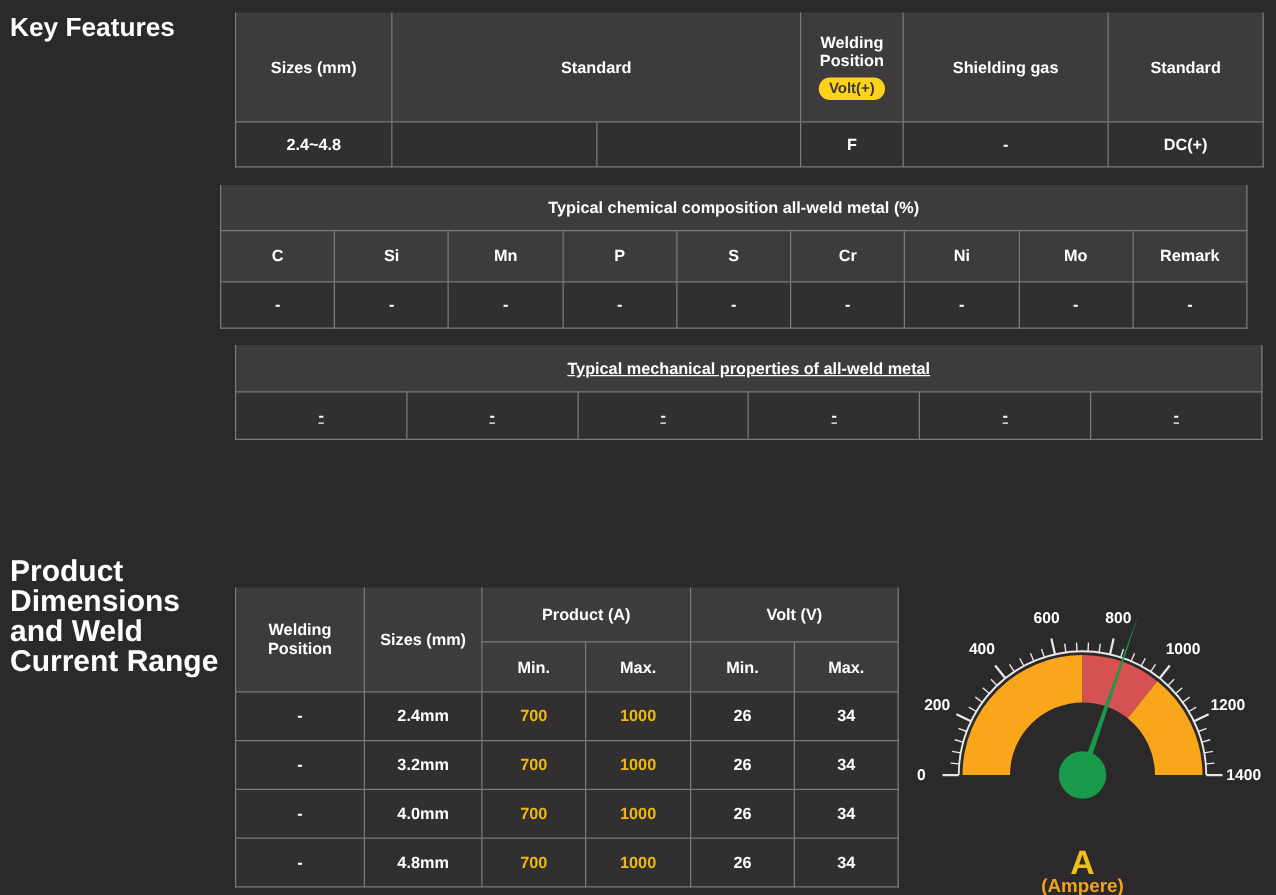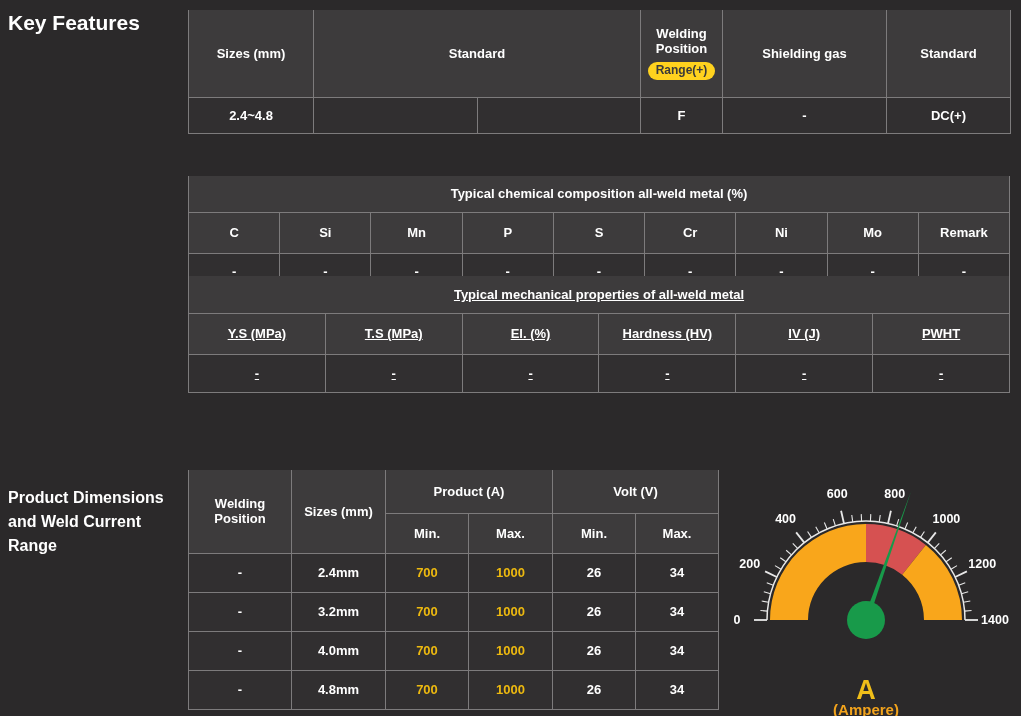--- a/index.html
+++ b/index.html
@@ -23,21 +23,21 @@
     color: var(--text);
     overflow: hidden;
   }
   .heading {
     position: absolute;
     margin: 0;
     color: var(--text);
     font-weight: 700;
   }
   .key-features { left: 8px; top: 11px; font-size: 21px; }
-  .product-dim  { left: 8px; top: 486px; font-size: 16px; width: 182px; line-height: 24px; }
+  .product-dim  { left: 8px; top: 446px; font-size: 24px; width: 182px; line-height: 24px; }
 
   table.spec-table {
     position: absolute;
     border-collapse: collapse;
     table-layout: fixed;
     font-size: 13px;
     font-weight: 700;
     color: var(--text);
   }
   .spec-table th, .spec-table td {
@@ -47,21 +47,21 @@
     padding: 2px 4px;
   }
   .spec-table thead tr:first-child th { border-top: none; }
   .spec-table th { background: var(--header-bg); }
   .spec-table td { background: var(--cell-bg); }
 
   .t1 { left: 188px; top: 10px;  width: 822px; }
   .t1 thead tr { height: 87px; }
   .t1 tbody tr { height: 36px; }
 
-  .t2 { left: 188px; top: 148px; width: 822px; margin-top: 28px; }
+  .t2 { left: 176px; top: 148px; width: 822px; }
   .t2 tr.title-row { height: 36px; }
   .t2 tr.cols-row  { height: 41px; }
   .t2 tbody tr     { height: 37px; }
 
   .t3 { left: 188px; top: 276px; width: 822px; text-decoration: underline; }
   .t3 tr.title-row { height: 37px; }
   .t3 tr.cols-row  { height: 41px; }
   .t3 tbody tr     { height: 38px; }
 
   .t4 { left: 188px; top: 470px; width: 530px; }
@@ -108,21 +108,21 @@
       <col style="width:82px">
         <col style="width:164px">
         <col style="width:124px">
     </colgroup>
     <thead>
       <tr>
         <th>Sizes (mm)</th>
         <th colspan="2">Standard</th>
         <th>
           <div>Welding Position</div>
-          <span class="view-btn">Range(+)</span>
+          <span class="view-btn">Volt(+)</span>
         </th>
         <th>Shielding gas</th>
         <th>Standard</th>
       </tr>
     </thead>
     <tbody>
       <tr>
         <td>2.4~4.8</td>
         <td></td>
         <td></td>
@@ -163,28 +163,20 @@
           <td>-</td>
         </tr>
     </tbody>
   </table>
 
   <table class="spec-table t3">
     <thead>
       <tr class="title-row">
         <th colspan="6">Typical mechanical properties of all-weld metal</th>
       </tr>
-      <tr class="cols-row">
-          <th>Y.S (MPa)</th>
-          <th>T.S (MPa)</th>
-          <th>El. (%)</th>
-          <th>Hardness (HV)</th>
-          <th>IV (J)</th>
-          <th>PWHT</th>
-        </tr>
     </thead>
     <tbody>
       <tr>
           <td>-</td>
           <td>-</td>
           <td>-</td>
           <td>-</td>
           <td>-</td>
           <td>-</td>
         </tr>

